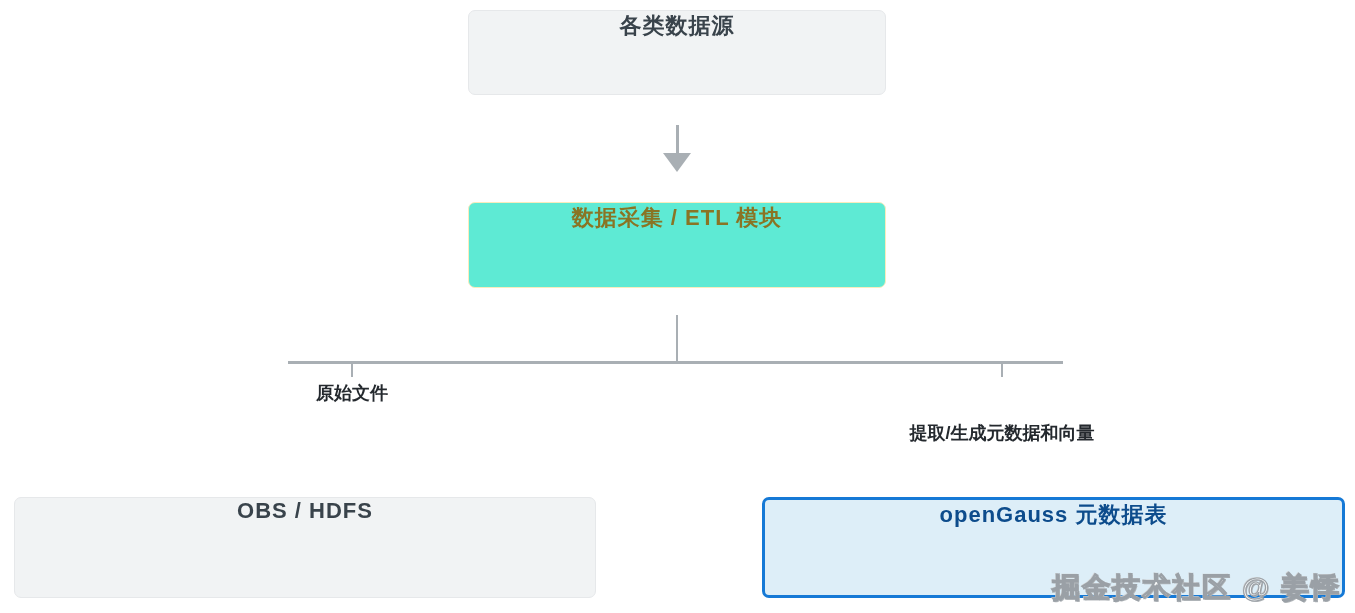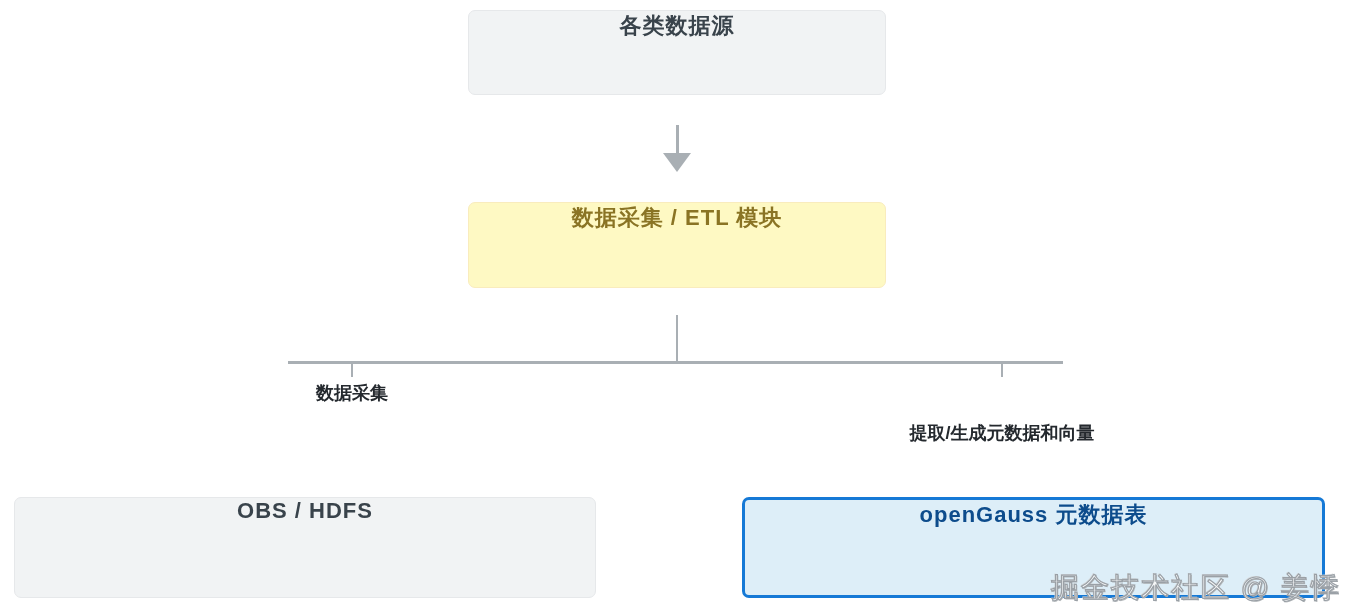--- a/index.html
+++ b/index.html
@@ -25,28 +25,29 @@
     font-size: 22px;
     letter-spacing: 1px;
     box-sizing: border-box;
   }
   .node-gray {
     background: #f1f3f4;
     border: 1px solid #e6e8ea;
     color: #39434b;
   }
   .node-yellow {
-    background: #fef9c3;
+    background: #5eead4;
     border: 1px solid #f9ecbd;
     color: #8a7424;
   }
   .node-blue {
     background: #ddeef8;
     border: 3px solid #1579d6;
     color: #0d4c8c;
+    margin-left: 20px;
   }
   #node-data-sources { left: 468px; top: 10px;  width: 418px; height: 85px; }
   #node-etl         { left: 468px; top: 202px; width: 418px; height: 86px; }
   #node-obs-hdfs    { left: 14px;  top: 497px; width: 582px; height: 101px; }
   #node-opengauss   { left: 742px; top: 497px; width: 583px; height: 101px; }
 
   .line {
     position: absolute;
     background: #a9afb4;
   }
@@ -74,21 +75,21 @@
     transform: translateX(-50%);
   }
   .branch-label-left  { left: 352px; }
   .branch-label-right { left: 1002px; margin-top: 40px; }
 
   .watermark {
     position: absolute;
     right: 14px;
     bottom: 6px;
     font-size: 28px;
-    font-weight: normal;
+    font-weight: bold;
     color: rgba(255,255,255,0.88);
     -webkit-text-stroke: 1.2px #9aa0a6;
     text-shadow:
       1px 1px 0 #b6babd,
      -1px -1px 0 #d4d7d9;
     letter-spacing: 2px;
     white-space: nowrap;
     pointer-events: none;
   }
 </style>
@@ -106,21 +107,21 @@
 
   <div class="node node-yellow" id="node-etl">
     <span>数据采集 / ETL 模块</span>
   </div>
 
   <div class="line connector-vertical"></div>
   <div class="line connector-horizontal"></div>
   <div class="line tick-left"></div>
   <div class="line tick-right"></div>
 
-  <div class="branch-label branch-label-left">数据采集</div>
+  <div class="branch-label branch-label-left">原始文件</div>
   <div class="branch-label branch-label-right">提取/生成元数据和向量</div>
 
   <div class="node node-gray" id="node-obs-hdfs">
     <span>OBS / HDFS</span>
   </div>
 
   <div class="node node-blue" id="node-opengauss">
     <span>openGauss 元数据表</span>
   </div>
 

